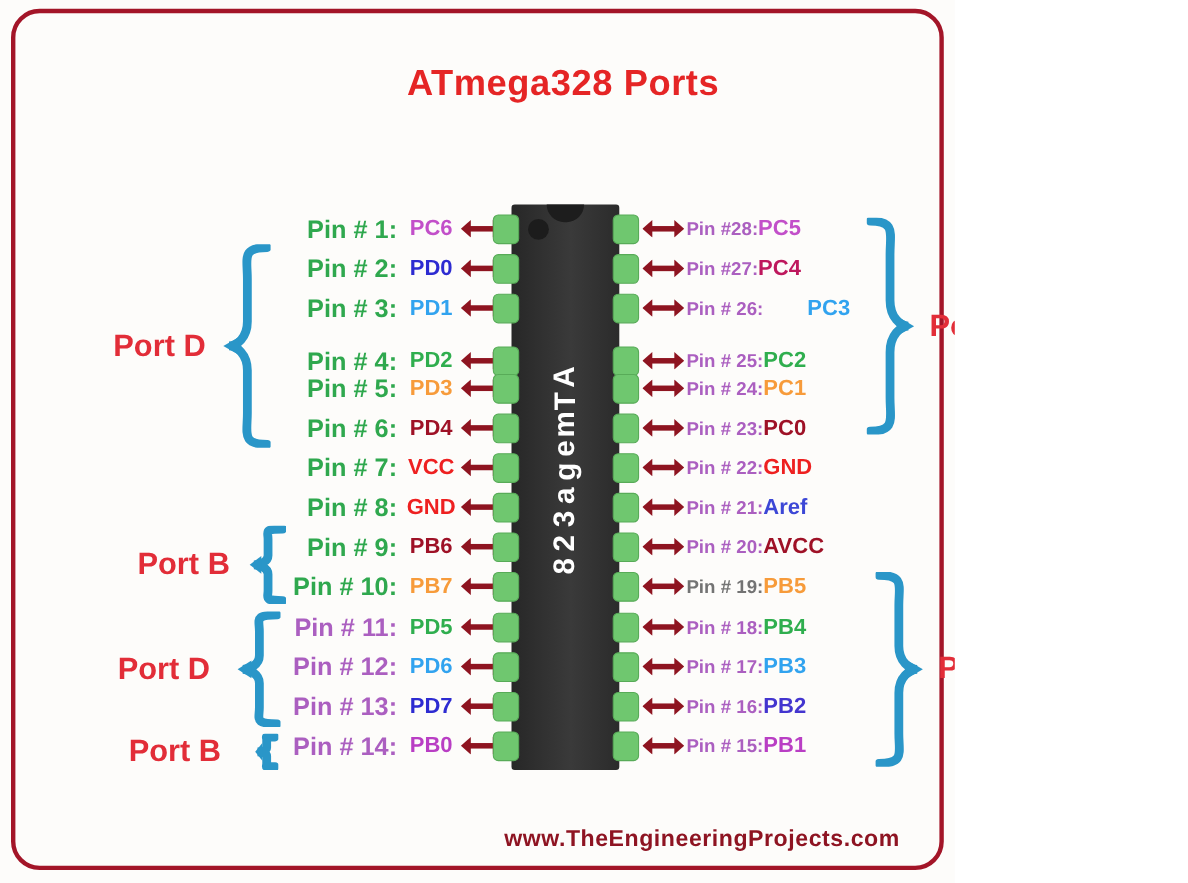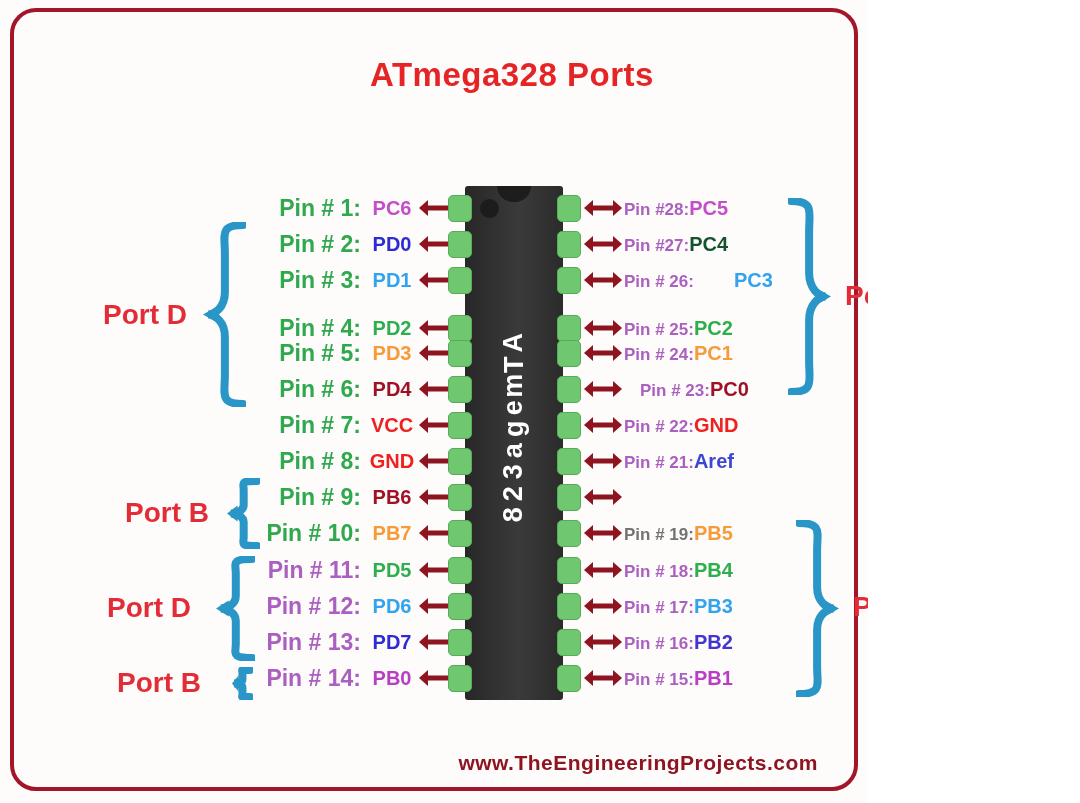--- a/index.html
+++ b/index.html
@@ -124,21 +124,21 @@
           <polygon points="9,0 0,8 9,16" fill="#8e1420"></polygon>
           <polygon points="29,0 38,8 29,16" fill="#8e1420"></polygon>
         </svg>
         <span class="pad lpad"></span>
         <span class="pad rpad"></span>
         <svg width="38" height="16" viewBox="0 0 38 16" class="arrow rarrow">
           <rect x="7" y="5.5" width="24" height="5" fill="#8e1420"></rect>
           <polygon points="9,0 0,8 9,16" fill="#8e1420"></polygon>
           <polygon points="29,0 38,8 29,16" fill="#8e1420"></polygon>
         </svg>
-        <span class="rgroup"><span class="rpin" style="color: rgb(171, 95, 192);">Pin #27:</span><span class="rsig" style="color: #14532d; margin-top: 16px;">PC4</span></span>
+        <span class="rgroup"><span class="rpin" style="color: rgb(171, 95, 192);">Pin #27:</span><span class="rsig" style="color: #be185d; margin-top: 16px;">PC4</span></span>
       </div>
       <div class="row" style="top: 262.3px;">
         <span class="lpin" style="color: rgb(47, 168, 78);">Pin # 3:</span>
         <span class="lsig" style="color: rgb(49, 163, 239);">PD1</span>
         <svg width="38" height="16" viewBox="0 0 38 16" class="arrow larrow">
           <rect x="7" y="5.5" width="24" height="5" fill="#8e1420"></rect>
           <polygon points="9,0 0,8 9,16" fill="#8e1420"></polygon>
           <polygon points="29,0 38,8 29,16" fill="#8e1420"></polygon>
         </svg>
         <span class="pad lpad"></span>
@@ -192,21 +192,21 @@
           <polygon points="9,0 0,8 9,16" fill="#8e1420"></polygon>
           <polygon points="29,0 38,8 29,16" fill="#8e1420"></polygon>
         </svg>
         <span class="pad lpad"></span>
         <span class="pad rpad"></span>
         <svg width="38" height="16" viewBox="0 0 38 16" class="arrow rarrow">
           <rect x="7" y="5.5" width="24" height="5" fill="#8e1420"></rect>
           <polygon points="9,0 0,8 9,16" fill="#8e1420"></polygon>
           <polygon points="29,0 38,8 29,16" fill="#8e1420"></polygon>
         </svg>
-        <span class="rgroup"><span class="rpin" style="color: rgb(171, 95, 192); margin-left: 16px;">Pin # 23:</span><span class="rsig" style="color: rgb(158, 17, 38);">PC0</span></span>
+        <span class="rgroup"><span class="rpin" style="color: rgb(171, 95, 192);">Pin # 23:</span><span class="rsig" style="color: rgb(158, 17, 38);">PC0</span></span>
       </div>
       <div class="row" style="top: 406.9px;">
         <span class="lpin" style="color: rgb(47, 168, 78);">Pin # 7:</span>
         <span class="lsig" style="color: rgb(238, 32, 32);">VCC</span>
         <svg width="38" height="16" viewBox="0 0 38 16" class="arrow larrow">
           <rect x="7" y="5.5" width="24" height="5" fill="#8e1420"></rect>
           <polygon points="9,0 0,8 9,16" fill="#8e1420"></polygon>
           <polygon points="29,0 38,8 29,16" fill="#8e1420"></polygon>
         </svg>
         <span class="pad lpad"></span>
@@ -243,20 +243,21 @@
           <polygon points="9,0 0,8 9,16" fill="#8e1420"></polygon>
           <polygon points="29,0 38,8 29,16" fill="#8e1420"></polygon>
         </svg>
         <span class="pad lpad"></span>
         <span class="pad rpad"></span>
         <svg width="38" height="16" viewBox="0 0 38 16" class="arrow rarrow">
           <rect x="7" y="5.5" width="24" height="5" fill="#8e1420"></rect>
           <polygon points="9,0 0,8 9,16" fill="#8e1420"></polygon>
           <polygon points="29,0 38,8 29,16" fill="#8e1420"></polygon>
         </svg>
+        <span class="rgroup"><span class="rpin" style="color: rgb(171, 95, 192);">Pin # 20:</span><span class="rsig" style="color: rgb(158, 17, 38);">AVCC</span></span>
       </div>
       <div class="row" style="top: 515.35px;">
         <span class="lpin" style="color: rgb(47, 168, 78);">Pin # 10:</span>
         <span class="lsig" style="color: rgb(247, 155, 58);">PB7</span>
         <svg width="38" height="16" viewBox="0 0 38 16" class="arrow larrow">
           <rect x="7" y="5.5" width="24" height="5" fill="#8e1420"></rect>
           <polygon points="9,0 0,8 9,16" fill="#8e1420"></polygon>
           <polygon points="29,0 38,8 29,16" fill="#8e1420"></polygon>
         </svg>
         <span class="pad lpad"></span>

